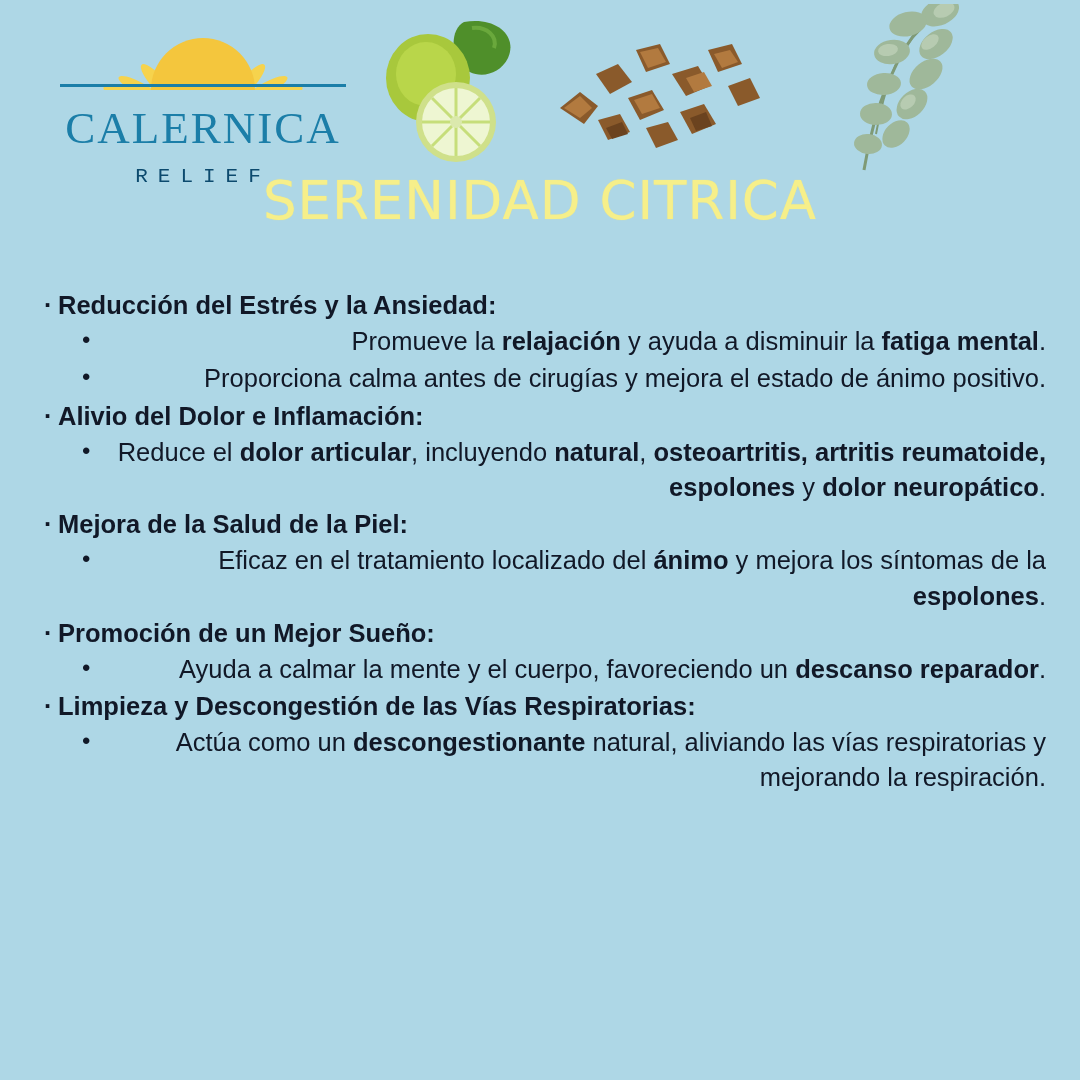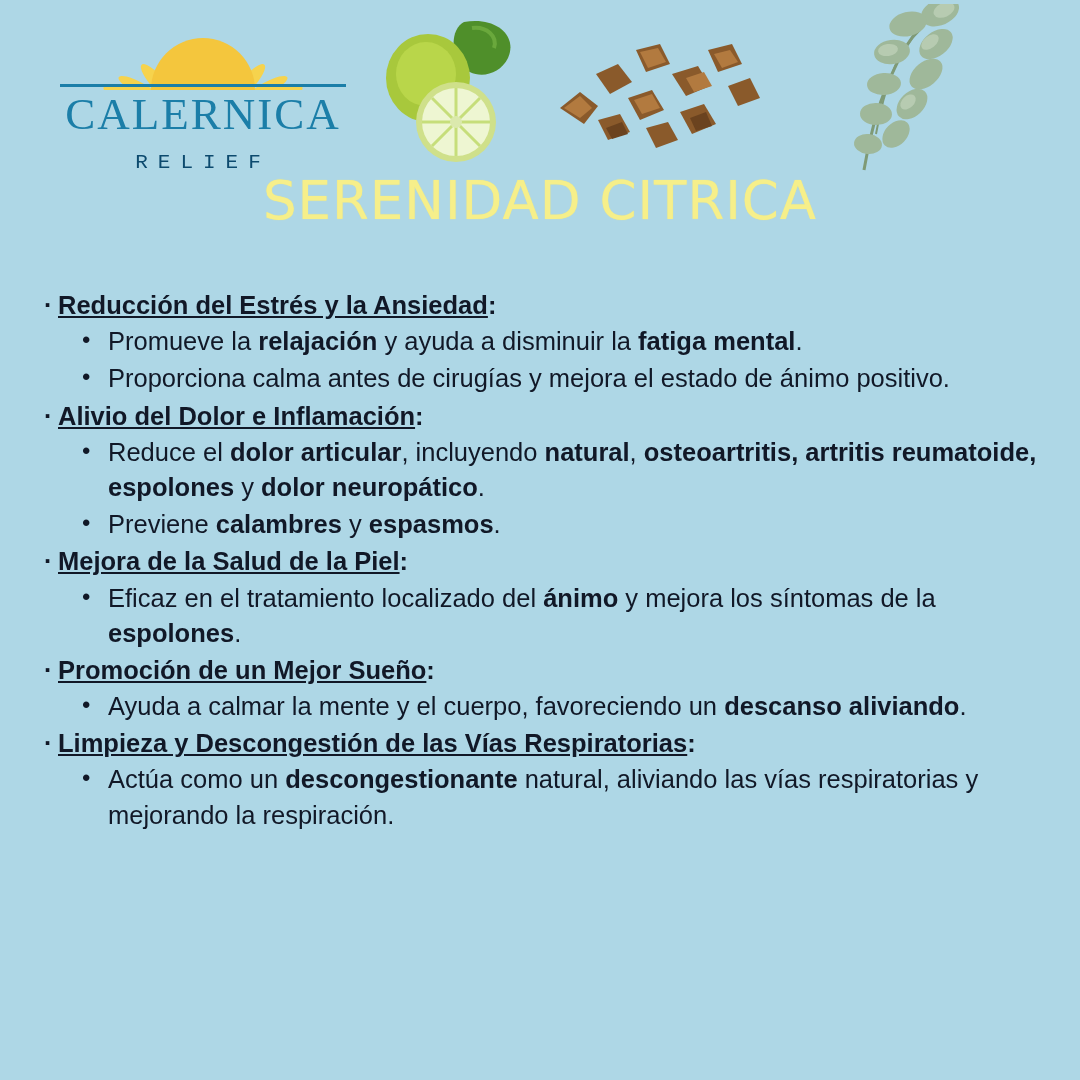--- a/index.html
+++ b/index.html
@@ -34,21 +34,21 @@
     position: relative;
     height: 72px;
     width: 100%;
   }
   .brand-name {
     font-family: "Liberation Serif", serif;
     font-size: 45px;
     letter-spacing: 2px;
     color: #1b7ea8;
     line-height: 1;
-    margin-top: 2px;
+    margin-top: 16px;
   }
   .brand-sub {
     font-family: Liberation Mono, monospace;
     font-size: 21px;
     letter-spacing: 10px;
     color: #0c4a6e;
     margin-top: 14px;
   }
   .brand-rule {
     position: absolute;
@@ -103,28 +103,28 @@
     line-height: 1.38;
     padding-left: 14px;
     position: relative;
   }
   .group-head .dot {
     position: absolute;
     left: 0;
     top: 0;
   }
   .group-head .ul {
-    text-decoration: underline;
     text-underline-offset: 2px;
   }
 
   ul.items {
     list-style: none;
     margin: 0 0 0 0;
     padding: 0 0 0 34px;
+    text-align: right;
   }
   ul.items li {
     position: relative;
     font-size: 25.5px;
     line-height: 1.38;
     padding-left: 30px;
     margin: 1px 0 2px 0;
   }
   ul.items li::before {
     content: "\2022";
@@ -250,39 +250,38 @@
       <li>Proporciona calma antes de cirugías y mejora el estado de ánimo positivo.</li>
     </ul>
   </div>
 
   <div class="group">
     <div class="group-head">
       <span class="dot">·</span><span class="ul">Alivio del Dolor e Inflamación</span>:
     </div>
     <ul class="items">
       <li>Reduce el <b>dolor articular</b>, incluyendo <b>natural</b>, <b>osteoartritis, artritis reumatoide, espolones</b> y <b>dolor neuropático</b>.</li>
-      <li>Previene <b>calambres</b> y <b>espasmos</b>.</li>
     </ul>
   </div>
 
   <div class="group">
     <div class="group-head">
       <span class="dot">·</span><span class="ul">Mejora de la Salud de la Piel</span>:
     </div>
     <ul class="items">
       <li>Eficaz en el tratamiento localizado del <b>ánimo</b> y mejora los síntomas de la <b>espolones</b>.</li>
     </ul>
   </div>
 
   <div class="group">
     <div class="group-head">
       <span class="dot">·</span><span class="ul">Promoción de un Mejor Sueño</span>:
     </div>
     <ul class="items">
-      <li>Ayuda a calmar la mente y el cuerpo, favoreciendo un <b>descanso aliviando</b>.</li>
+      <li>Ayuda a calmar la mente y el cuerpo, favoreciendo un <b>descanso reparador</b>.</li>
     </ul>
   </div>
 
   <div class="group">
     <div class="group-head">
       <span class="dot">·</span><span class="ul">Limpieza y Descongestión de las Vías Respiratorias</span>:
     </div>
     <ul class="items">
       <li>Actúa como un <b>descongestionante</b> natural, aliviando las vías respiratorias y mejorando la respiración.</li>
     </ul>

